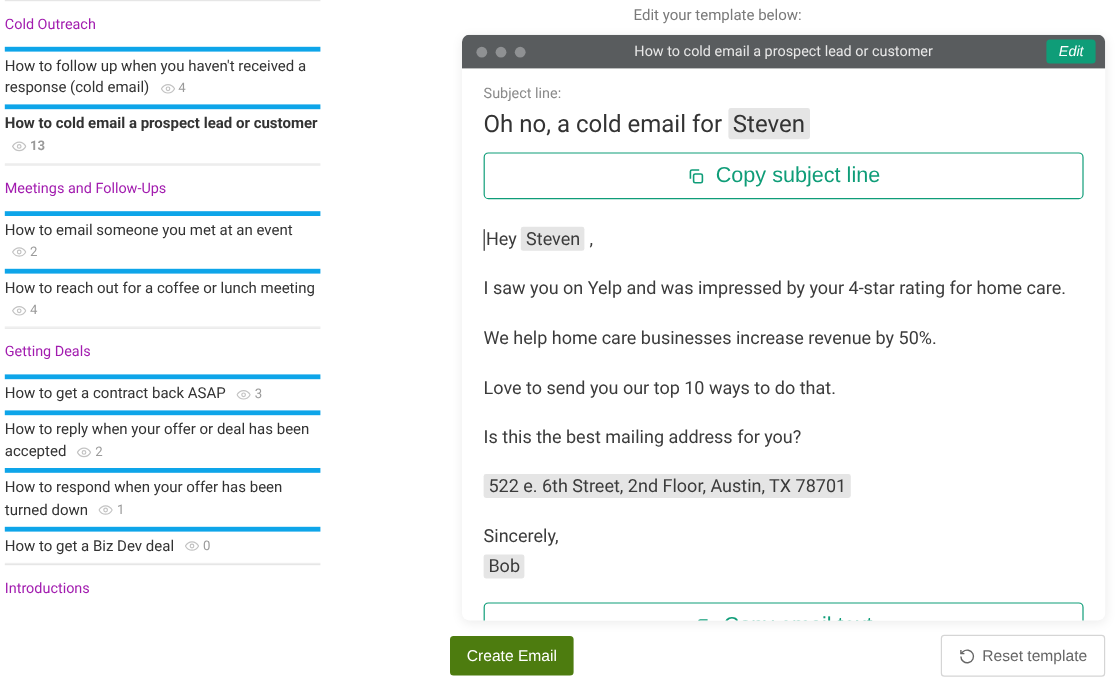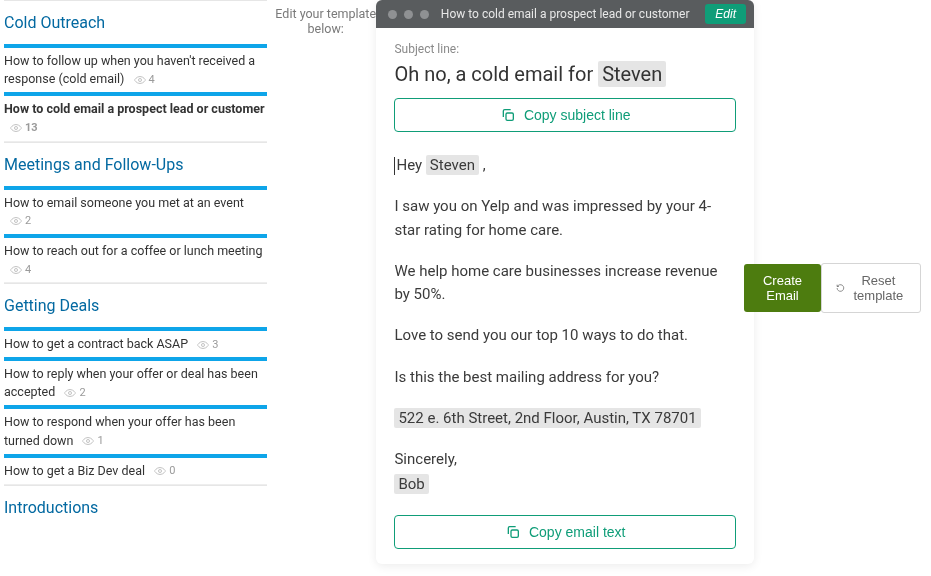--- a/index.html
+++ b/index.html
@@ -17,22 +17,22 @@
   .sidebar {
     width: 275px;
     padding: 0 8px 0 4px;
     overflow: hidden;
   }
   .section-divider {
     border-top: 1px solid #e6e6e6;
     margin: 0;
   }
   .section-title {
-    color: #0369a1;
-    font-size: 16px;
+    color: #a21caf;
+    font-size: 12px;
     padding: 12px 0 12px 0;
   }
   .template-item {
     padding: 4px 0;
     font-size: 12.5px;
     line-height: 1.45;
     border-top: 4px solid #0ea5e9;
     color: #333;
     cursor: pointer;
     display: block;
@@ -50,21 +50,21 @@
   }
   .eye svg { width: 12px; height: 12px; }
   .eye .count { color: #9a9a9a; }
   .after-line { border-top: 1px solid #eee; }
 
   
   .main {
     flex: 1;
     padding: 0 10px 12px 110px;
     display: flex;
-    flex-direction: row;
+    flex-direction: column;
     position: relative;
   }
   .top-hint {
     text-align: center;
     color: #7a7a7a;
     font-size: 12.5px;
     padding: 6px 0 8px;
     margin-left:-110px;
   }
   .panel {
@@ -123,21 +123,21 @@
     background:#e5e5e5;
     padding: 1px 4px;
     border-radius:2px;
     margin-top:44px;
   }
   .copy-btn {
     width: 100%;
     border: 1px solid #0f9d78;
     background: #fff;
     color: #0f9d78;
-    font-size: 14px;
+    font-size: 18px;
     padding: 8px 0;
     border-radius: 4px;
     cursor: pointer;
     display:flex;
     align-items:center;
     justify-content:center;
     gap:8px;
   }
   .copy-btn svg { width:16px; height:16px; }
   .email-body {

